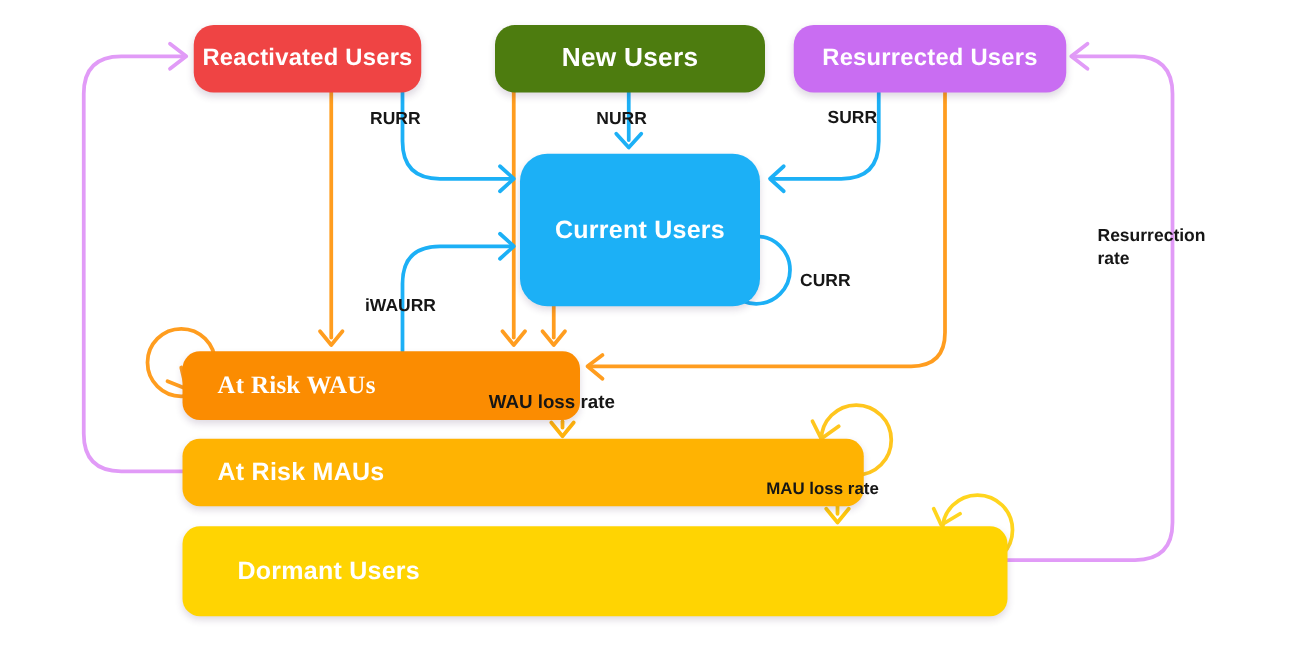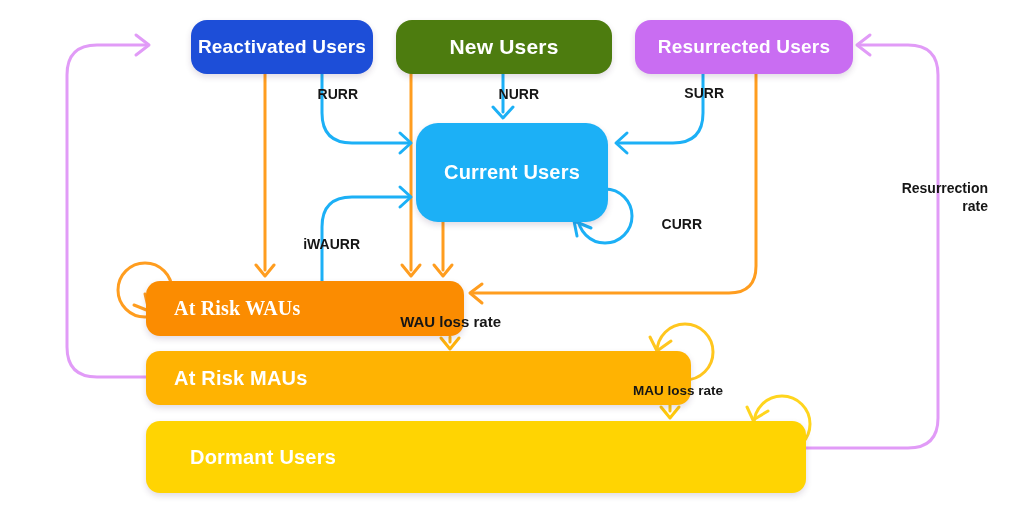--- a/index.html
+++ b/index.html
@@ -9,31 +9,31 @@
   }
   .stage { position:absolute; left:0; top:0; width:1032px; height:528px; }
   svg.edges { position:absolute; left:0; top:0; }
 
   .node {
     position:absolute; display:flex; align-items:center; justify-content:center;
     color:#ffffff; font-weight:700; border-radius:16px;
     box-shadow:0 3px 6px rgba(60,30,80,.16);
     letter-spacing:.2px;
   }
-  .node-reactivated { left:155px; top:20px; width:182px; height:54px; background:#1d4ed8; font-size:19px;margin-left:36px; }
+  .node-reactivated { left:155px; top:20px; width:182px; height:54px; background:#ef4444; font-size:19px; }
   .node-new        { left:396px; top:20px; width:216px; height:54px; background:#4d7c0f; font-size:21px; }
   .node-resurrected{ left:635px; top:20px; width:218px; height:54px; background:#c96df2; font-size:19px; }
-  .node-current    { left:416px; top:123px; width:192px; height:99px; background:#1cb0f6; border-radius:22px; font-size:20px; }
+  .node-current    { left:416px; top:123px; width:192px; height:122px; background:#1cb0f6; border-radius:22px; font-size:20px; }
   .node-wau  { left:146px; top:281px; width:318px; height:55px; background:#fb8c01; border-radius:14px; justify-content:flex-start; padding-left:28px; width:290px; font-size:20px;font-family:Liberation Serif, serif; }
   .node-mau  { left:146px; top:351px; width:517px; height:54px; background:#ffb302; border-radius:14px; justify-content:flex-start; padding-left:28px; font-size:20px; }
   .node-dormant { left:146px; top:421px; width:616px; height:72px; background:#ffd402; border-radius:14px; justify-content:flex-start; padding-left:44px; font-size:20px; }
 
   .lbl {
     position:absolute; font-weight:700; color:#161616; font-size:14px;
-    text-align:right; line-height:1.3; white-space:normal;
+    text-align:left; line-height:1.3; white-space:normal;
   }
   .lbl-rurr   { left:296px; top:85px;  width:62px; }
   .lbl-nurr   { left:477px; top:85px;  width:62px; }
   .lbl-surr   { left:662px; top:84px;  width:62px; }
   .lbl-curr   { left:640px; top:215px; width:62px; }
   .lbl-iwaurr { left:292px; top:235px; width:68px; }
   .lbl-wau-loss { left:391px; top:312px; width:110px; font-size:15px; white-space:nowrap; }
   .lbl-mau-loss { left:613px; top:382px; width:110px; font-size:13.5px; white-space:nowrap; }
   .lbl-reactivation { left:16px;  top:179px; width:106px; }
   .lbl-resurrection { left:878px; top:179px; width:110px; }

